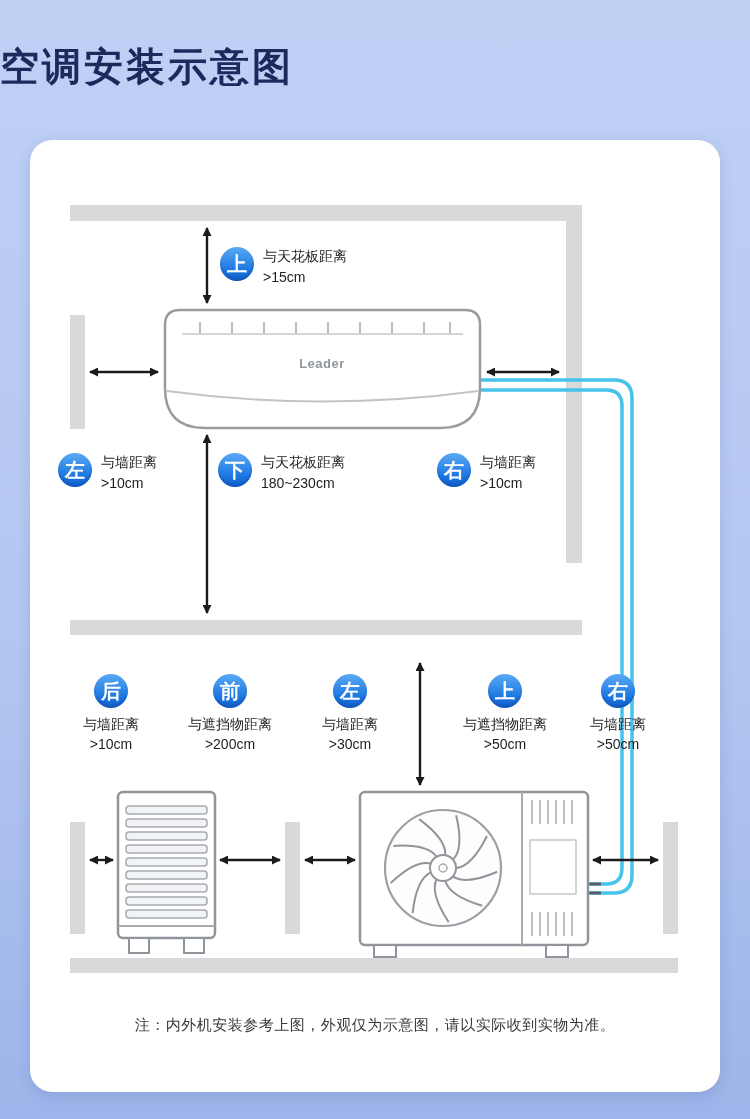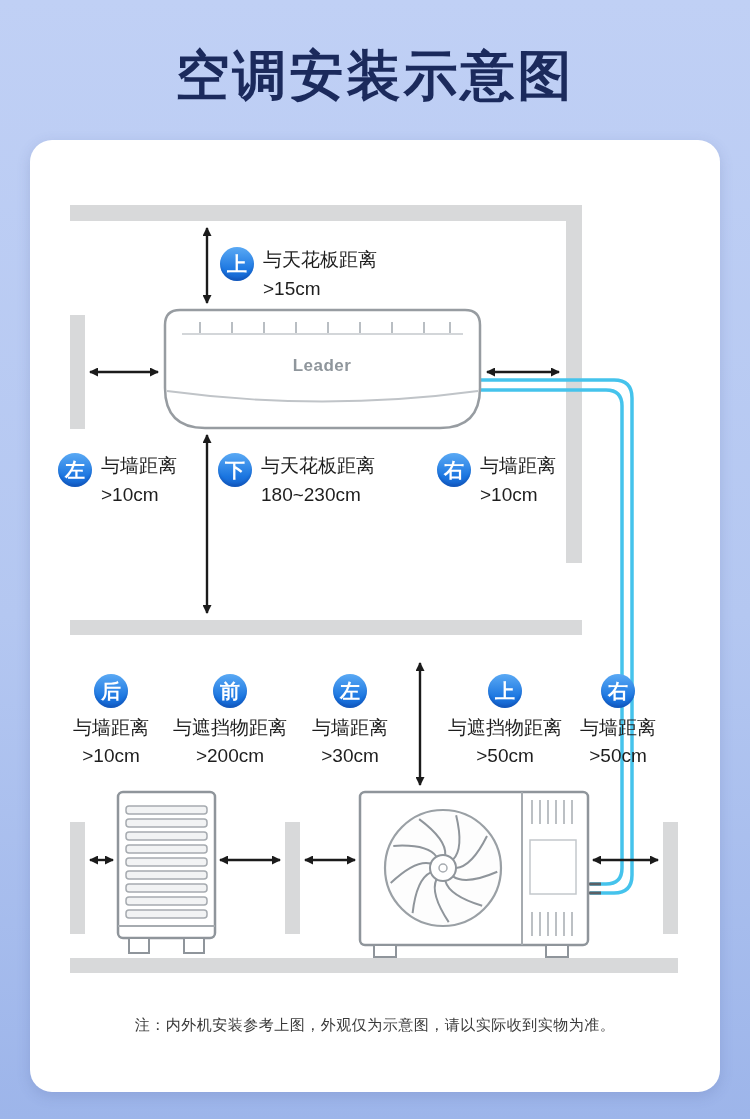--- a/index.html
+++ b/index.html
@@ -2,42 +2,42 @@
 <html><head>
 <meta charset="utf-8">
 <style>
   html,body{margin:0;padding:0;background:#aebfe9;}
   .page{
     position:relative;width:750px;height:1119px;margin:0 auto;overflow:hidden;
     background:linear-gradient(180deg,#c0d0f5 0%,#b4c7f1 55%,#9db5ea 100%);
     font-family:"Liberation Sans","DejaVu Sans",sans-serif;
   }
   .title{
-    position:absolute;top:40px;left:0;right:0;text-align:center;
-    font-size:54px;font-weight:800;color:#1b2a5c;letter-spacing:3px;
+    position:absolute;top:40px;left:0;right:0;text-align:left;
+    font-size:39px;font-weight:800;color:#1b2a5c;letter-spacing:3px;
   }
   .card{
     position:absolute;left:30px;top:140px;width:690px;height:952px;
     background:#ffffff;border-radius:22px;box-shadow:0 4px 14px rgba(60,80,140,.18);
   }
   .card svg{position:absolute;left:0;top:0;}
   .lbl{position:absolute;display:flex;gap:9px;align-items:flex-start;}
   .lblc{position:absolute;width:150px;display:flex;flex-direction:column;align-items:center;gap:6px;text-align:center;}
   .badge{
     width:34px;height:34px;border-radius:50%;flex:0 0 auto;margin-top:1px;
     background:linear-gradient(180deg,#5aa9f4 0%,#1a75e0 70%,#1560c9 100%);
     color:#fff;font-size:20px;font-weight:700;
     display:flex;align-items:center;justify-content:center;
     box-shadow:inset 0 -3px 2px rgba(10,60,150,.25);
   }
-  .lines{font-size:19px;color:#1e1e1e;line-height:1.5;font-weight:500;}
+  .lines{font-size:14px;color:#1e1e1e;line-height:1.5;font-weight:500;}
   .lblc .lines{line-height:1.45;}
   .brand{
     position:absolute;left:235px;top:216px;width:114px;text-align:center;
-    font-size:17px;font-weight:700;letter-spacing:.5px;color:#8f969c;
+    font-size:13px;font-weight:700;letter-spacing:.5px;color:#8f969c;
   }
   .note{
     position:absolute;left:0;right:0;top:876px;text-align:center;
     font-size:15px;color:#3a3a3a;letter-spacing:.5px;
   }
 </style>
 </head>
 <body>
 
 <div class="page">

